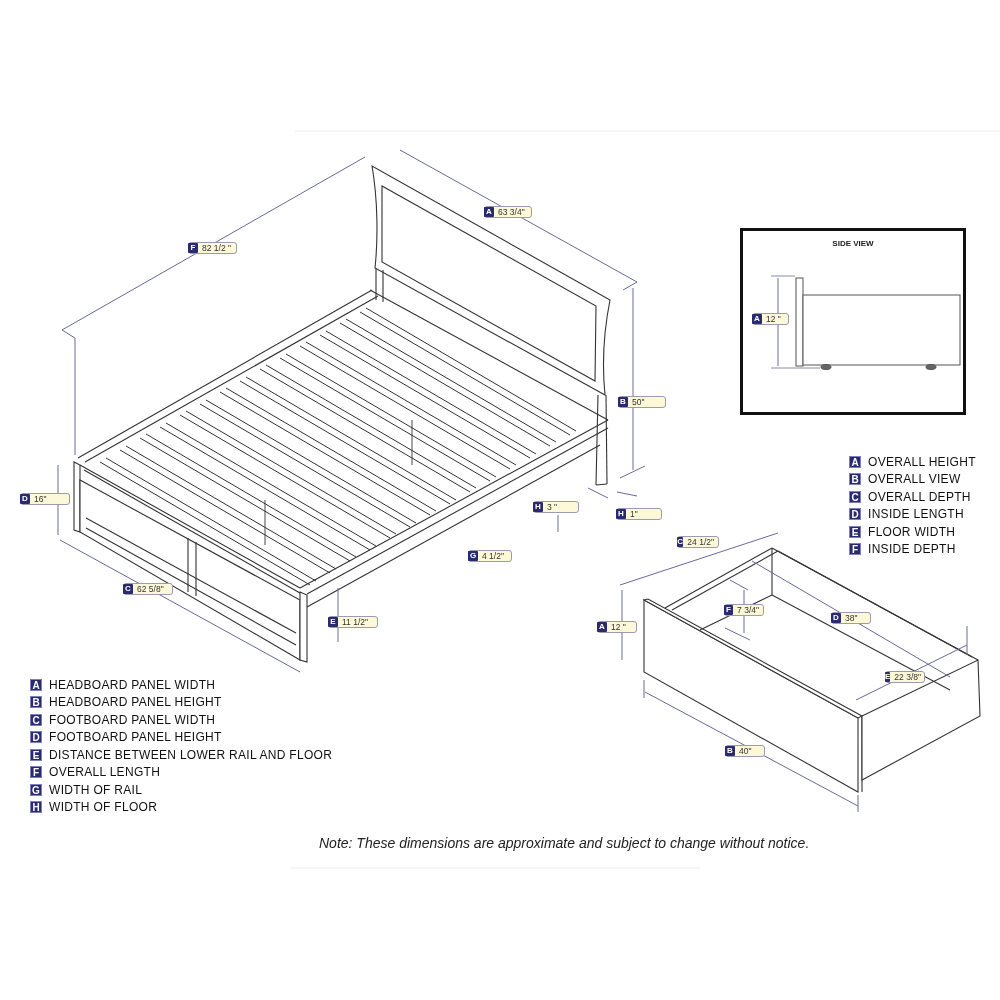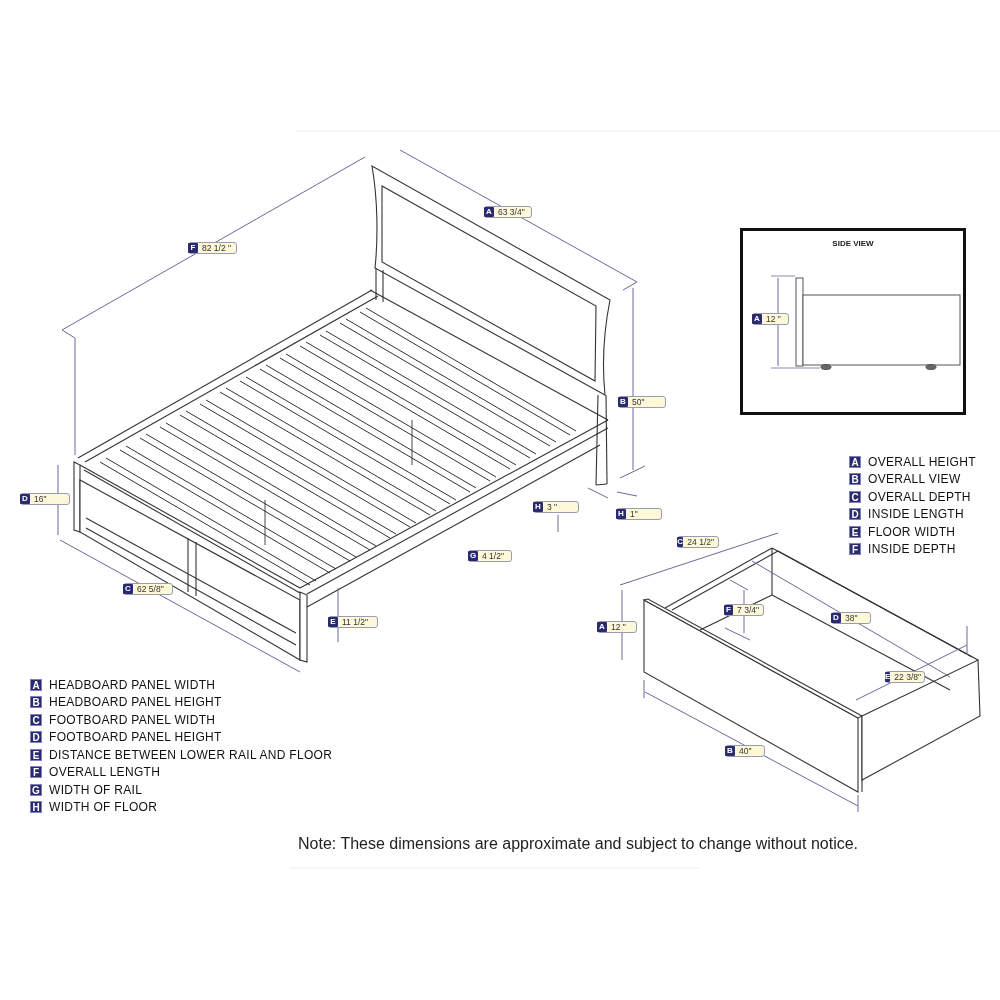--- a/index.html
+++ b/index.html
@@ -7,21 +7,21 @@
   #stage { position:absolute; left:0; top:0; width:1000px; height:1000px; }
   .title { position:absolute; left:645px; top:146px; font-family:"Liberation Sans", sans-serif; font-weight:bold; font-size:29px; color:#111; letter-spacing:0.2px; white-space:nowrap; }
   .sideview { position:absolute; left:740px; top:228px; width:226px; height:187px; border:3px solid #111; box-sizing:border-box; }
   .sideview-title { position:absolute; left:0; right:0; top:8px; text-align:center; font-size:8px; font-weight:bold; color:#222; }
   .tag { position:absolute; display:flex; align-items:center; height:12px; border:1px solid #9a9ab0; border-radius:3px; background:#fdf8d8; font-size:8.5px; color:#333; padding-right:4px; box-sizing:border-box; white-space:nowrap; }
   .tag .b { display:inline-block; width:10px; height:10px; background:#2a2a6e; color:#fff; font-size:8px; font-weight:bold; line-height:10px; text-align:center; margin-right:4px; margin-left:-1px; border-radius:1px; }
   .legend { position:absolute; }
   .legend .row { display:flex; align-items:center; height:17.5px; }
   .legend .bx { display:inline-block; width:12px; height:12px; background:#2a2a6e; color:#fff; font-weight:bold; font-size:10px; line-height:12px; text-align:center; margin-right:7px; border:1px solid #8080c0; box-sizing:border-box; }
   .legend .lbl { font-weight:normal; font-size:12px; color:#111; letter-spacing:0.3px; }
-  .note { position:absolute; left:298px; top:836px; font-size:16px; color:#222; line-height:15px; }
+  .note { position:absolute; left:319px; top:836px; font-size:14px; color:#222; line-height:15px;font-style:italic; }
   .note .l2 { padding-left:31px; }
   svg { position:absolute; left:0; top:0; }
 </style>
 </head>
 <body>
 
 <div id="stage">
 
   <svg width="1000" height="1000" viewBox="0 0 1000 1000">
 

